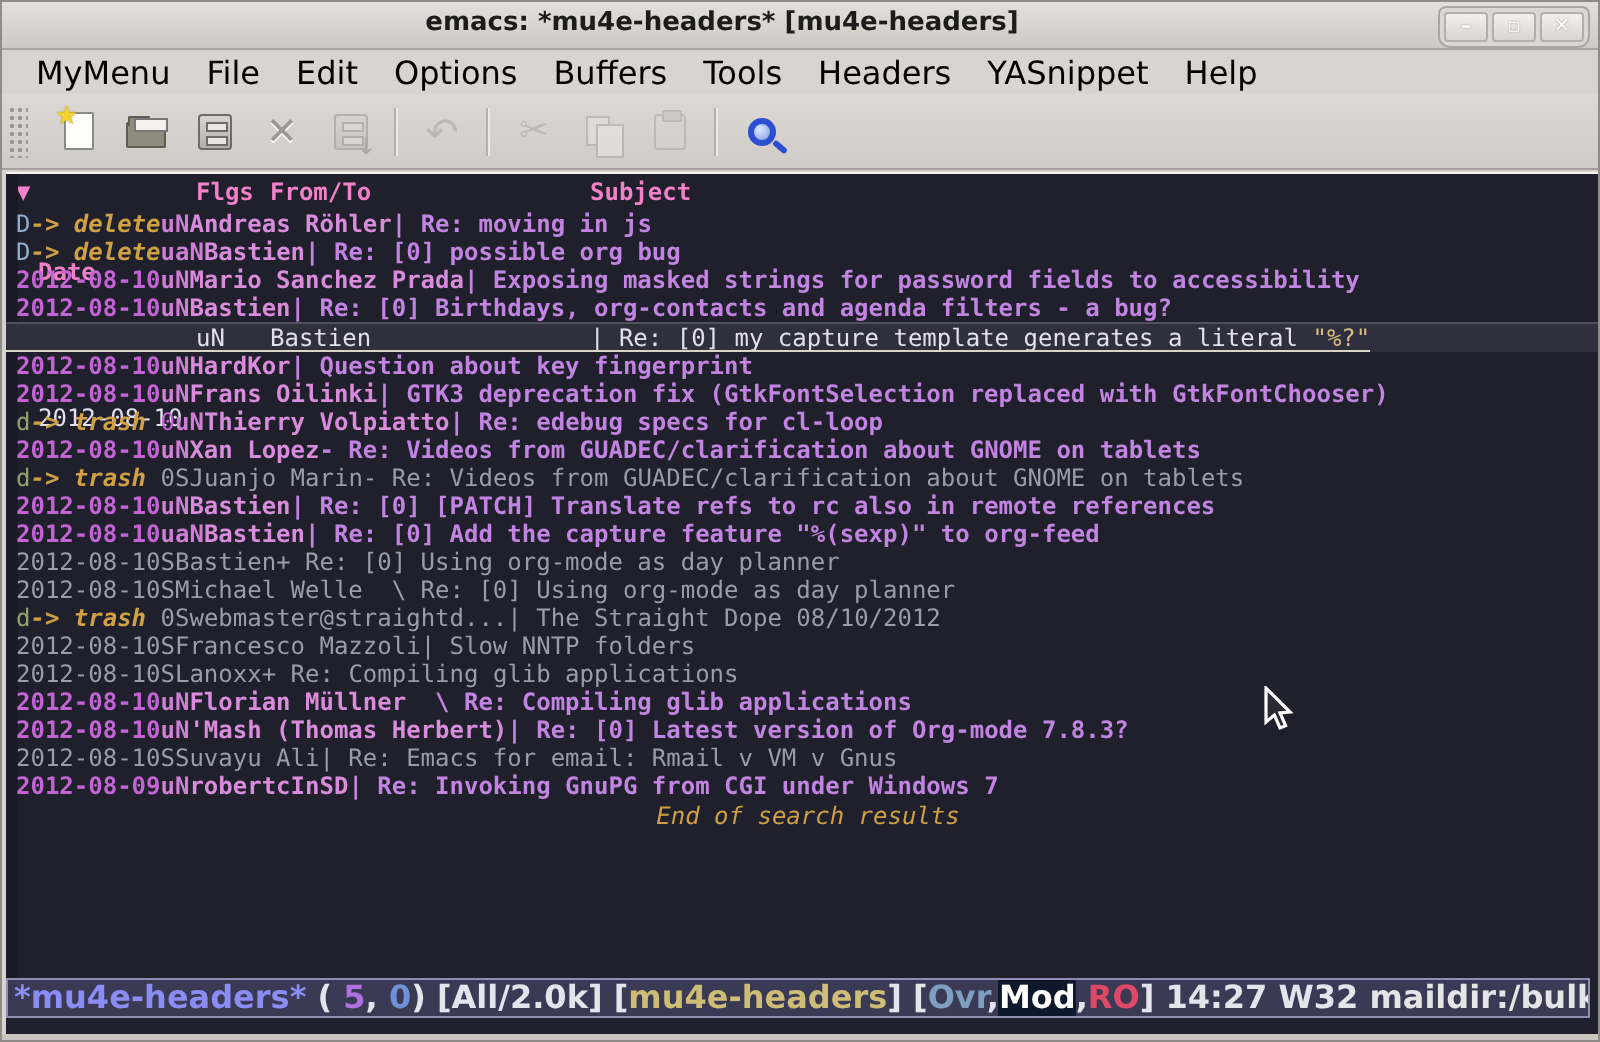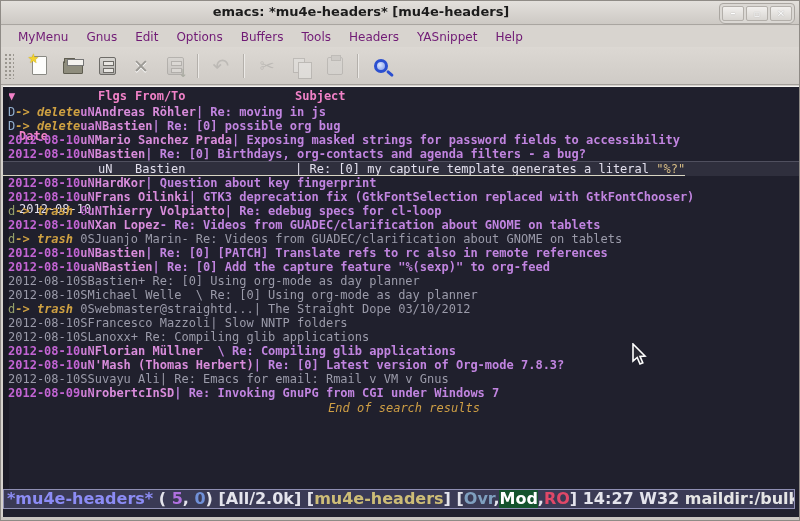--- a/index.html
+++ b/index.html
@@ -28,21 +28,21 @@
     width:22px;height:15px;border:1px solid #b3afaa;border-radius:2px;
     background:linear-gradient(#f2f0ee,#d8d5d1);
     color:#ffffff;text-shadow:0 0 1px #8a8a8a;
     font-size:10px;font-weight:bold;line-height:13px;text-align:center;cursor:default;
   }
   
   #menubar{
     position:absolute;left:0;top:25px;width:100%;height:21px;
     background:#d8d4cf;display:flex;align-items:center;padding-left:8px;
   }
-  .menu-item{font-size:12px;color:#701a75;padding:2px 9px;white-space:nowrap;}
+  .menu-item{font-size:16px;color:#000000;padding:2px 9px;white-space:nowrap;}
   
   #toolbar{
     position:absolute;left:0;top:46px;width:100%;height:38px;
     background:linear-gradient(#dcd8d3,#cfcbc6);
     border-bottom:1px solid #a39f9a;
     display:flex;align-items:center;
   }
   #grip{width:10px;height:26px;margin-left:3px;margin-right:8px;
     background-image:radial-gradient(circle,#9a968f 1px,transparent 1.2px);
     background-size:4px 4px;}
@@ -105,21 +105,21 @@
     position:absolute;left:2px;bottom:11px;width:792px;height:20px;
     background:#3a3a55;border:1px solid #8f8fb4;
     line-height:18px;white-space:pre;overflow:hidden;
     font-weight:bold;color:#e4e4ec;padding-left:3px;
   }
   .ml-buffer-name{color:#8c8cf5;}
   .ml-count-a{color:#b070e0;}
   .ml-count-b{color:#7090d8;}
   .ml-major-mode{color:#cdbd77;}
   .ml-ovr{color:#7f9fbf;}
-  .ml-mod{color:#ffffff;background:#14532d;}
+  .ml-mod{color:#ffffff;background:#0f172a;}
   .ml-ro{color:#e04868;}
   .ml-maildir{color:#e5e5e5;}
   #echo{position:absolute;left:2px;bottom:3px;width:796px;height:8px;background:#20202d;}
   #bottom-border{position:absolute;left:0;bottom:0;width:100%;height:3px;background:#c9c5c0;}
   
   #cursor{position:absolute;left:630px;top:342px;z-index:50;}
 </style>
 </head>
 <body>
 
@@ -129,21 +129,21 @@
     <div id="title-text">emacs: *mu4e-headers* [mu4e-headers]</div>
     <div id="win-controls">
         <div class="win-btn">–</div>
         <div class="win-btn">▫</div>
         <div class="win-btn">✕</div>
       </div>
   </div>
 
   <div id="menubar">
       <div class="menu-item">MyMenu</div>
-      <div class="menu-item">Gnus</div>
+      <div class="menu-item">File</div>
       <div class="menu-item">Edit</div>
       <div class="menu-item">Options</div>
       <div class="menu-item">Buffers</div>
       <div class="menu-item">Tools</div>
       <div class="menu-item">Headers</div>
       <div class="menu-item">YASnippet</div>
       <div class="menu-item">Help</div>
     </div>
 
   <div id="toolbar">
@@ -205,21 +205,21 @@
         <div class="row current"><span class="line"><span class="c-marker"></span><span class="c-date">2012-08-10</span><span class="c-flags">uN</span><span class="c-from">Bastien</span><span class="c-subj">| Re: [0] my capture template generates a literal <span class="hl-quote">"%?"</span></span></span></div>
         <div class="row unread"><span class="line"><span class="c-marker"></span><span class="c-date">2012-08-10</span><span class="c-flags">uN</span><span class="c-from">HardKor</span><span class="c-subj">| Question about key fingerprint</span></span></div>
         <div class="row unread"><span class="line"><span class="c-marker"></span><span class="c-date">2012-08-10</span><span class="c-flags">uN</span><span class="c-from">Frans Oilinki</span><span class="c-subj">| GTK3 deprecation fix (GtkFontSelection replaced with GtkFontChooser)</span></span></div>
         <div class="row unread"><span class="line"><span class="c-marker marker-d">d</span><span class="c-date"><span class="target">-&gt; trash</span><span class="extra0"> 0</span></span><span class="c-flags">uN</span><span class="c-from">Thierry Volpiatto</span><span class="c-subj">| Re: edebug specs for cl-loop</span></span></div>
         <div class="row unread"><span class="line"><span class="c-marker"></span><span class="c-date">2012-08-10</span><span class="c-flags">uN</span><span class="c-from">Xan Lopez</span><span class="c-subj">- Re: Videos from GUADEC/clarification about GNOME on tablets</span></span></div>
         <div class="row seen"><span class="line"><span class="c-marker marker-d">d</span><span class="c-date"><span class="target">-&gt; trash</span><span class="extra0"> 0</span></span><span class="c-flags">S</span><span class="c-from">Juanjo Marin</span><span class="c-subj">- Re: Videos from GUADEC/clarification about GNOME on tablets</span></span></div>
         <div class="row unread"><span class="line"><span class="c-marker"></span><span class="c-date">2012-08-10</span><span class="c-flags">uN</span><span class="c-from">Bastien</span><span class="c-subj">| Re: [0] [PATCH] Translate refs to rc also in remote references</span></span></div>
         <div class="row unread"><span class="line"><span class="c-marker"></span><span class="c-date">2012-08-10</span><span class="c-flags">uaN</span><span class="c-from">Bastien</span><span class="c-subj">| Re: [0] Add the capture feature "%(sexp)" to org-feed</span></span></div>
         <div class="row seen"><span class="line"><span class="c-marker"></span><span class="c-date">2012-08-10</span><span class="c-flags">S</span><span class="c-from">Bastien</span><span class="c-subj">+ Re: [0] Using org-mode as day planner</span></span></div>
         <div class="row seen"><span class="line"><span class="c-marker"></span><span class="c-date">2012-08-10</span><span class="c-flags">S</span><span class="c-from">Michael Welle</span><span class="c-subj">  \ Re: [0] Using org-mode as day planner</span></span></div>
-        <div class="row seen"><span class="line"><span class="c-marker marker-d">d</span><span class="c-date"><span class="target">-&gt; trash</span><span class="extra0"> 0</span></span><span class="c-flags">S</span><span class="c-from">webmaster@straightd...</span><span class="c-subj">| The Straight Dope 03/10/2012</span></span></div>
+        <div class="row seen"><span class="line"><span class="c-marker marker-d">d</span><span class="c-date"><span class="target">-&gt; trash</span><span class="extra0"> 0</span></span><span class="c-flags">S</span><span class="c-from">webmaster@straightd...</span><span class="c-subj">| The Straight Dope 08/10/2012</span></span></div>
         <div class="row seen"><span class="line"><span class="c-marker"></span><span class="c-date">2012-08-10</span><span class="c-flags">S</span><span class="c-from">Francesco Mazzoli</span><span class="c-subj">| Slow NNTP folders</span></span></div>
         <div class="row seen"><span class="line"><span class="c-marker"></span><span class="c-date">2012-08-10</span><span class="c-flags">S</span><span class="c-from">Lanoxx</span><span class="c-subj">+ Re: Compiling glib applications</span></span></div>
         <div class="row unread"><span class="line"><span class="c-marker"></span><span class="c-date">2012-08-10</span><span class="c-flags">uN</span><span class="c-from">Florian Müllner</span><span class="c-subj">  \ Re: Compiling glib applications</span></span></div>
         <div class="row unread"><span class="line"><span class="c-marker"></span><span class="c-date">2012-08-10</span><span class="c-flags">uN</span><span class="c-from">'Mash (Thomas Herbert)</span><span class="c-subj">| Re: [0] Latest version of Org-mode 7.8.3?</span></span></div>
         <div class="row seen"><span class="line"><span class="c-marker"></span><span class="c-date">2012-08-10</span><span class="c-flags">S</span><span class="c-from">Suvayu Ali</span><span class="c-subj">| Re: Emacs for email: Rmail v VM v Gnus</span></span></div>
         <div class="row unread"><span class="line"><span class="c-marker"></span><span class="c-date">2012-08-09</span><span class="c-flags">uN</span><span class="c-from">robertcInSD</span><span class="c-subj">| Re: Invoking GnuPG from CGI under Windows 7</span></span></div>
       </div>
     <div id="endmarker">End of search results</div>
   </div>
 

